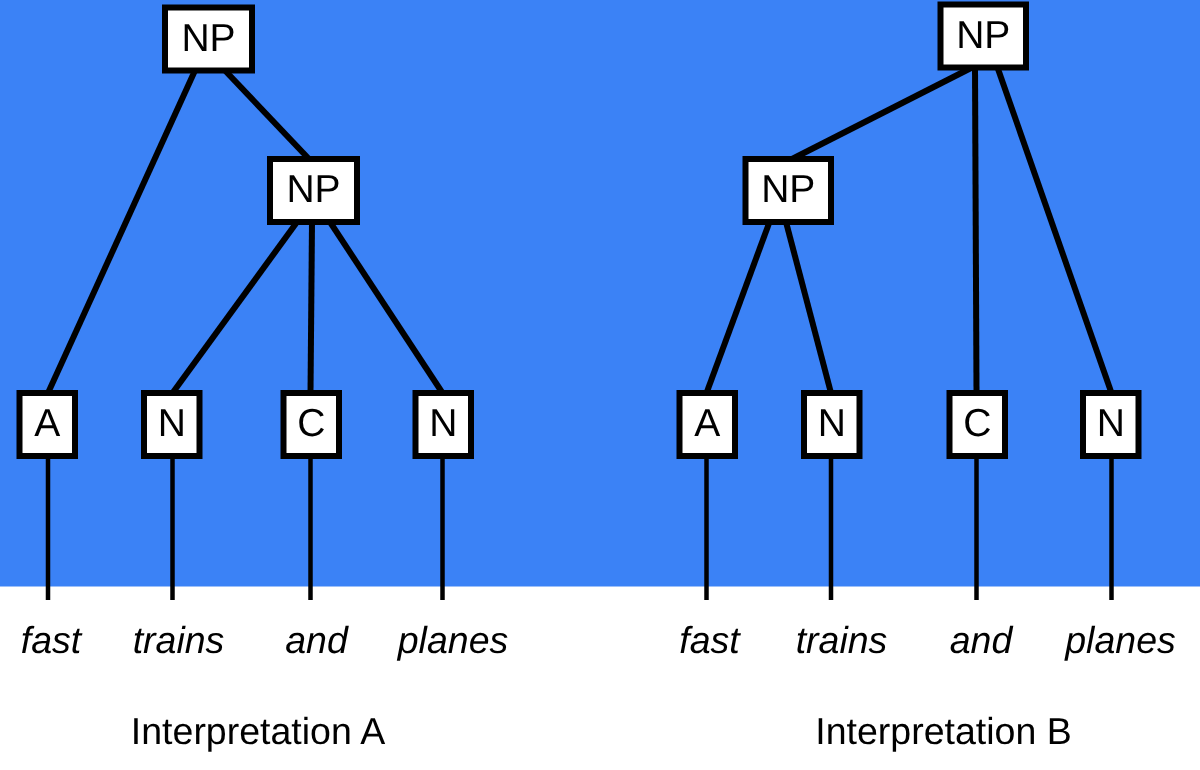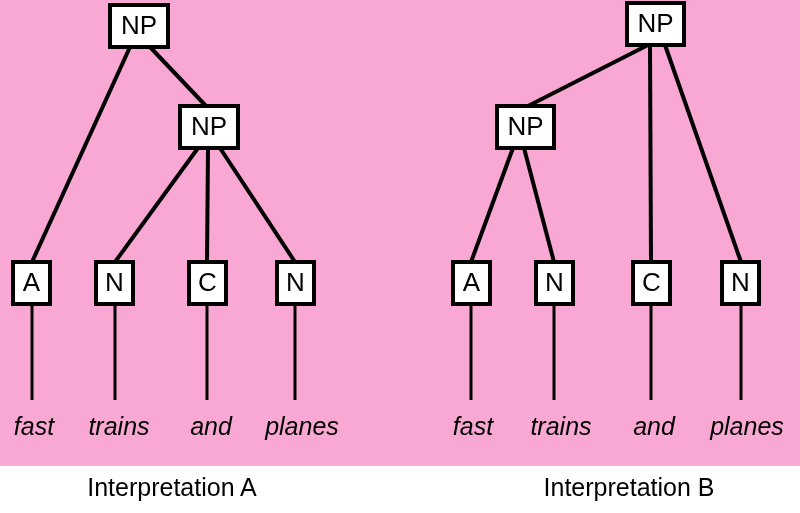--- a/index.html
+++ b/index.html
@@ -9,22 +9,22 @@
   }
   body {
     width: 800px;
     height: 513px;
     overflow: hidden;
     font-family: "Liberation Sans", sans-serif;
   }
   #figure-root {
     position: relative;
     width: 800px;
-    height: 466px;
-    background: #f9a8d4;
+    height: 391px;
+    background: #3b82f6;
   }
   svg#tree-svg {
     display: block;
     width: 800px;
     height: 513px;
   }
   .edge {
     stroke: #000000;
     stroke-linecap: butt;
   }

